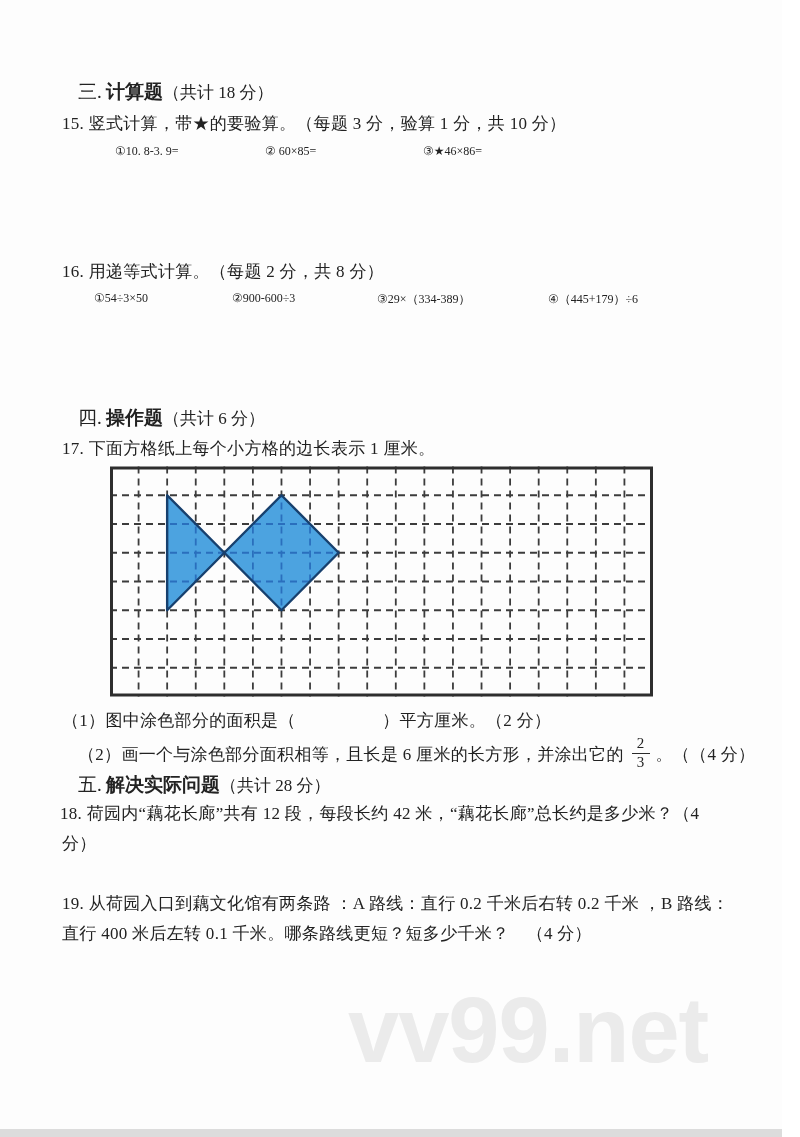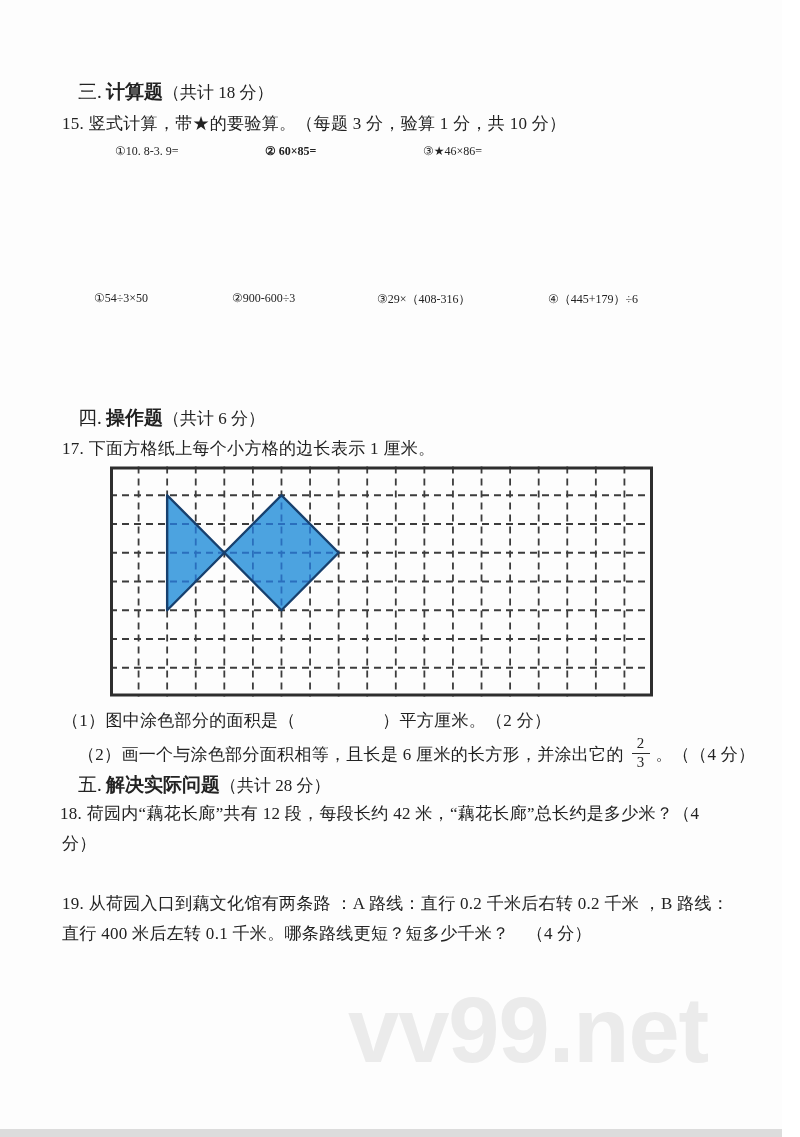--- a/index.html
+++ b/index.html
@@ -40,26 +40,27 @@
 
 <div class="page">
 
   <div class="heading" style="left:78px;top:79px;">
     <span class="num">三.</span>
     <span class="ttl">计算题</span><span class="pts">（共计 18 分）</span>
   </div>
 
   <div class="txt" style="left:62px;top:112px;">15. 竖式计算，带★的要验算。（每题 3 分，验算 1 分，共 10 分）</div>
   <div class="item" style="left:115px;top:144px;">①10. 8-3. 9=</div>
-  <div class="item" style="left:265px;top:144px;font-weight:bold;">② 60×85=</div>
+  <div class="item" style="left:265px;top:144px;">② 60×85=</div>
   <div class="item" style="left:423px;top:144px;">③★46×86=</div>
 
+  <div class="txt" style="left:62px;top:260px;">16. 用递等式计算。（每题 2 分，共 8 分）</div>
   <div class="item" style="left:94px;top:291px;">①54÷3×50</div>
   <div class="item" style="left:232px;top:291px;">②900-600÷3</div>
-  <div class="item" style="left:377px;top:291px;">③29×（408-316）</div>
+  <div class="item" style="left:377px;top:291px;">③29×（334-389）</div>
   <div class="item" style="left:548px;top:291px;">④（445+179）÷6</div>
 
   <div class="heading" style="left:78px;top:405px;">
     <span class="num">四.</span>
     <span class="ttl">操作题</span><span class="pts">（共计 6 分）</span>
   </div>
 
   <div class="txt" style="left:62px;top:437px;">17. 下面方格纸上每个小方格的边长表示 1 厘米。</div>
 
   <div class="figure-wrap">

